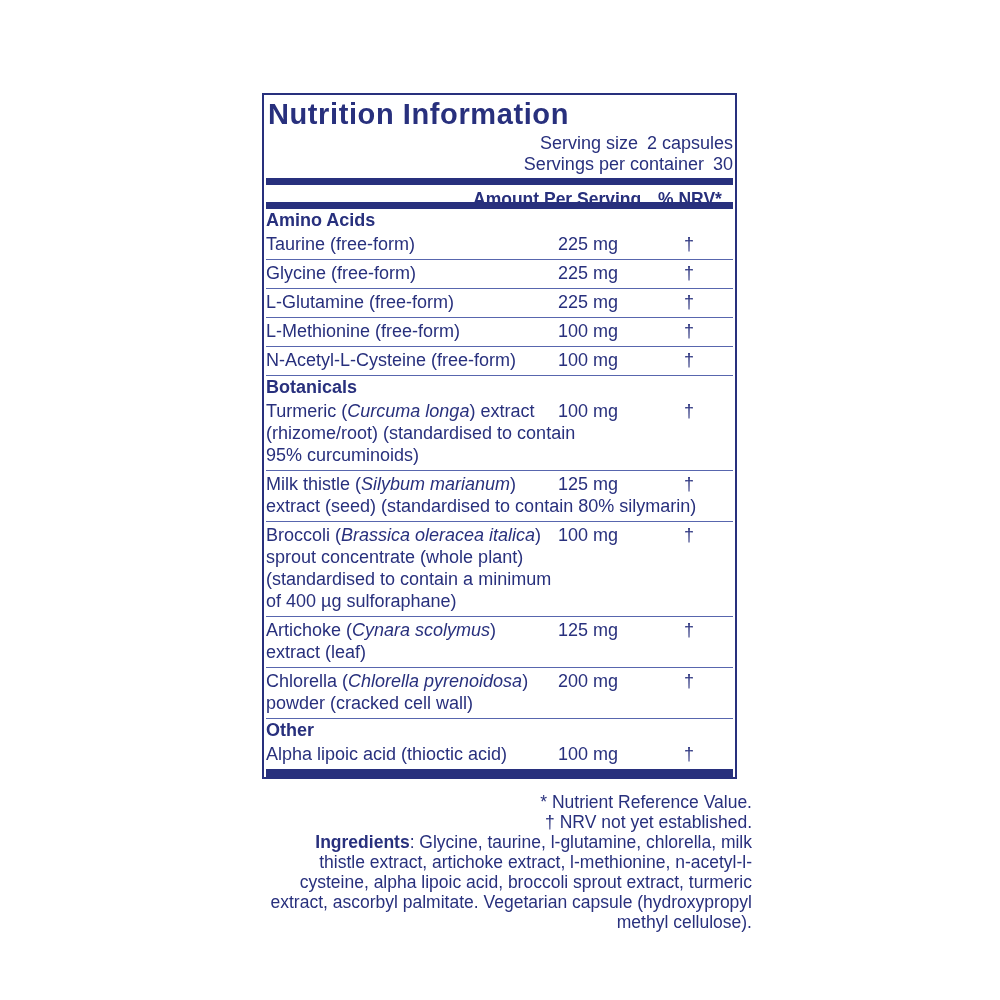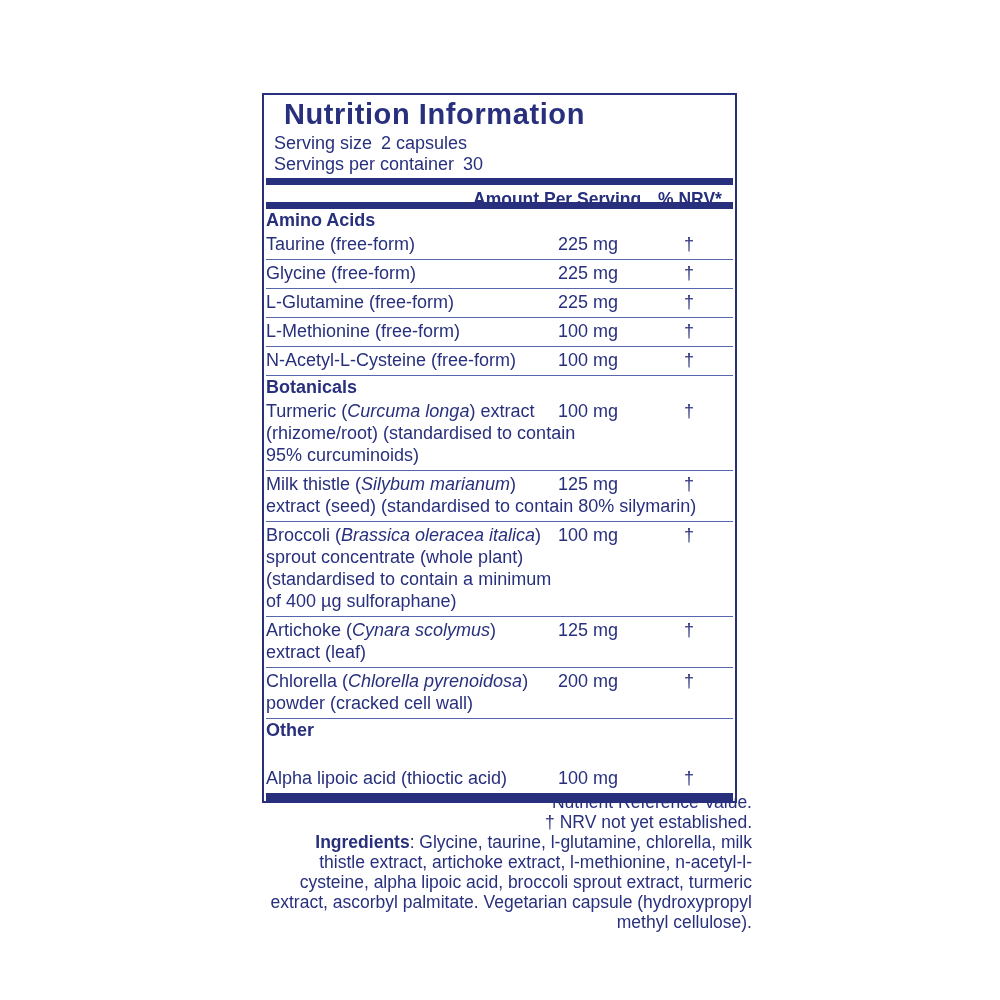--- a/index.html
+++ b/index.html
@@ -21,26 +21,27 @@
     width:475px;
     border:2px solid var(--navy);
     background:var(--bg);
     padding:3px 2px 0 2px;
   }
   .title{
     font-size:29px;
     font-weight:bold;
     letter-spacing:0.6px;
     line-height:31px;
-    margin:1px 0 3px 18px;
+    margin:1px 0 3px 2px;
   }
   .serving-line{
     font-size:18px;
     line-height:20.5px;
-    margin-left:8px;
+    margin-left:20px;
+    text-align:right;
   }
   .serving-line .val{margin-left:9px;}
   .bar{
     height:7px;
     background:var(--navy);
     margin-top:4px;
   }
   .bar.mid{margin-top:0;}
   .bar.bottom{height:8px;margin-top:0;}
   .colhead{
@@ -56,21 +57,21 @@
     font-weight:bold;
     line-height:22px;
   }
   .row{
     position:relative;
     font-size:18px;
     line-height:22px;
     padding:2px 0 4px 0;
     border-bottom:1.5px solid var(--rule);
   }
-  .row.no-rule{border-bottom:none;margin-top:24px;}
+  .row.no-rule{border-bottom:none;}
   .row .amount{position:absolute;left:292px;top:2px;}
   .row .nrv{position:absolute;left:380px;top:2px;width:86px;text-align:center;}
   .footnotes{
     position:absolute;
     left:266px;
     top:792px;
     width:486px;
     font-size:17.5px;
     line-height:20px;
     text-align:right;

